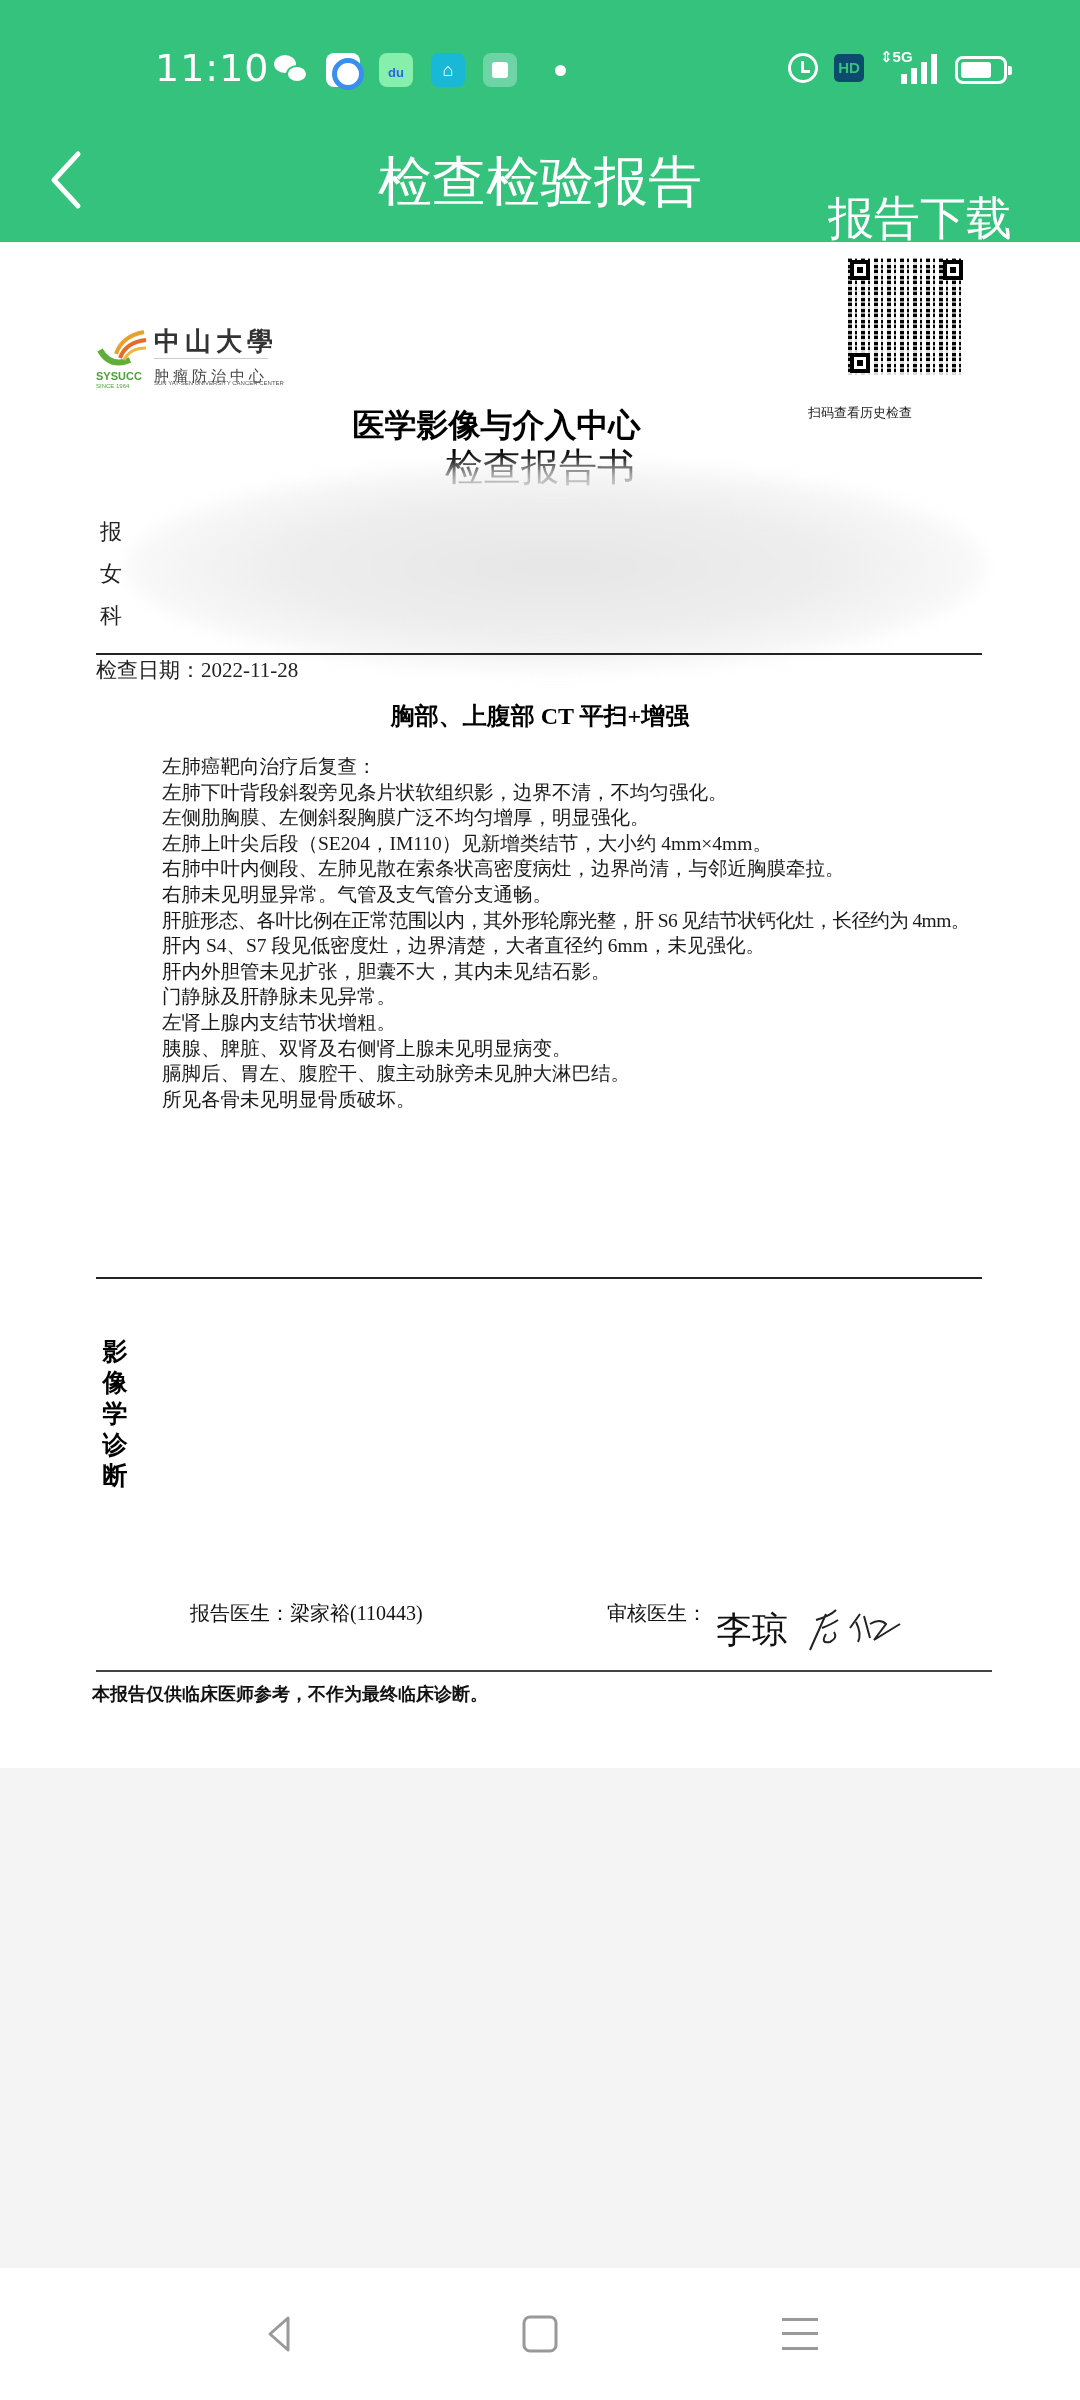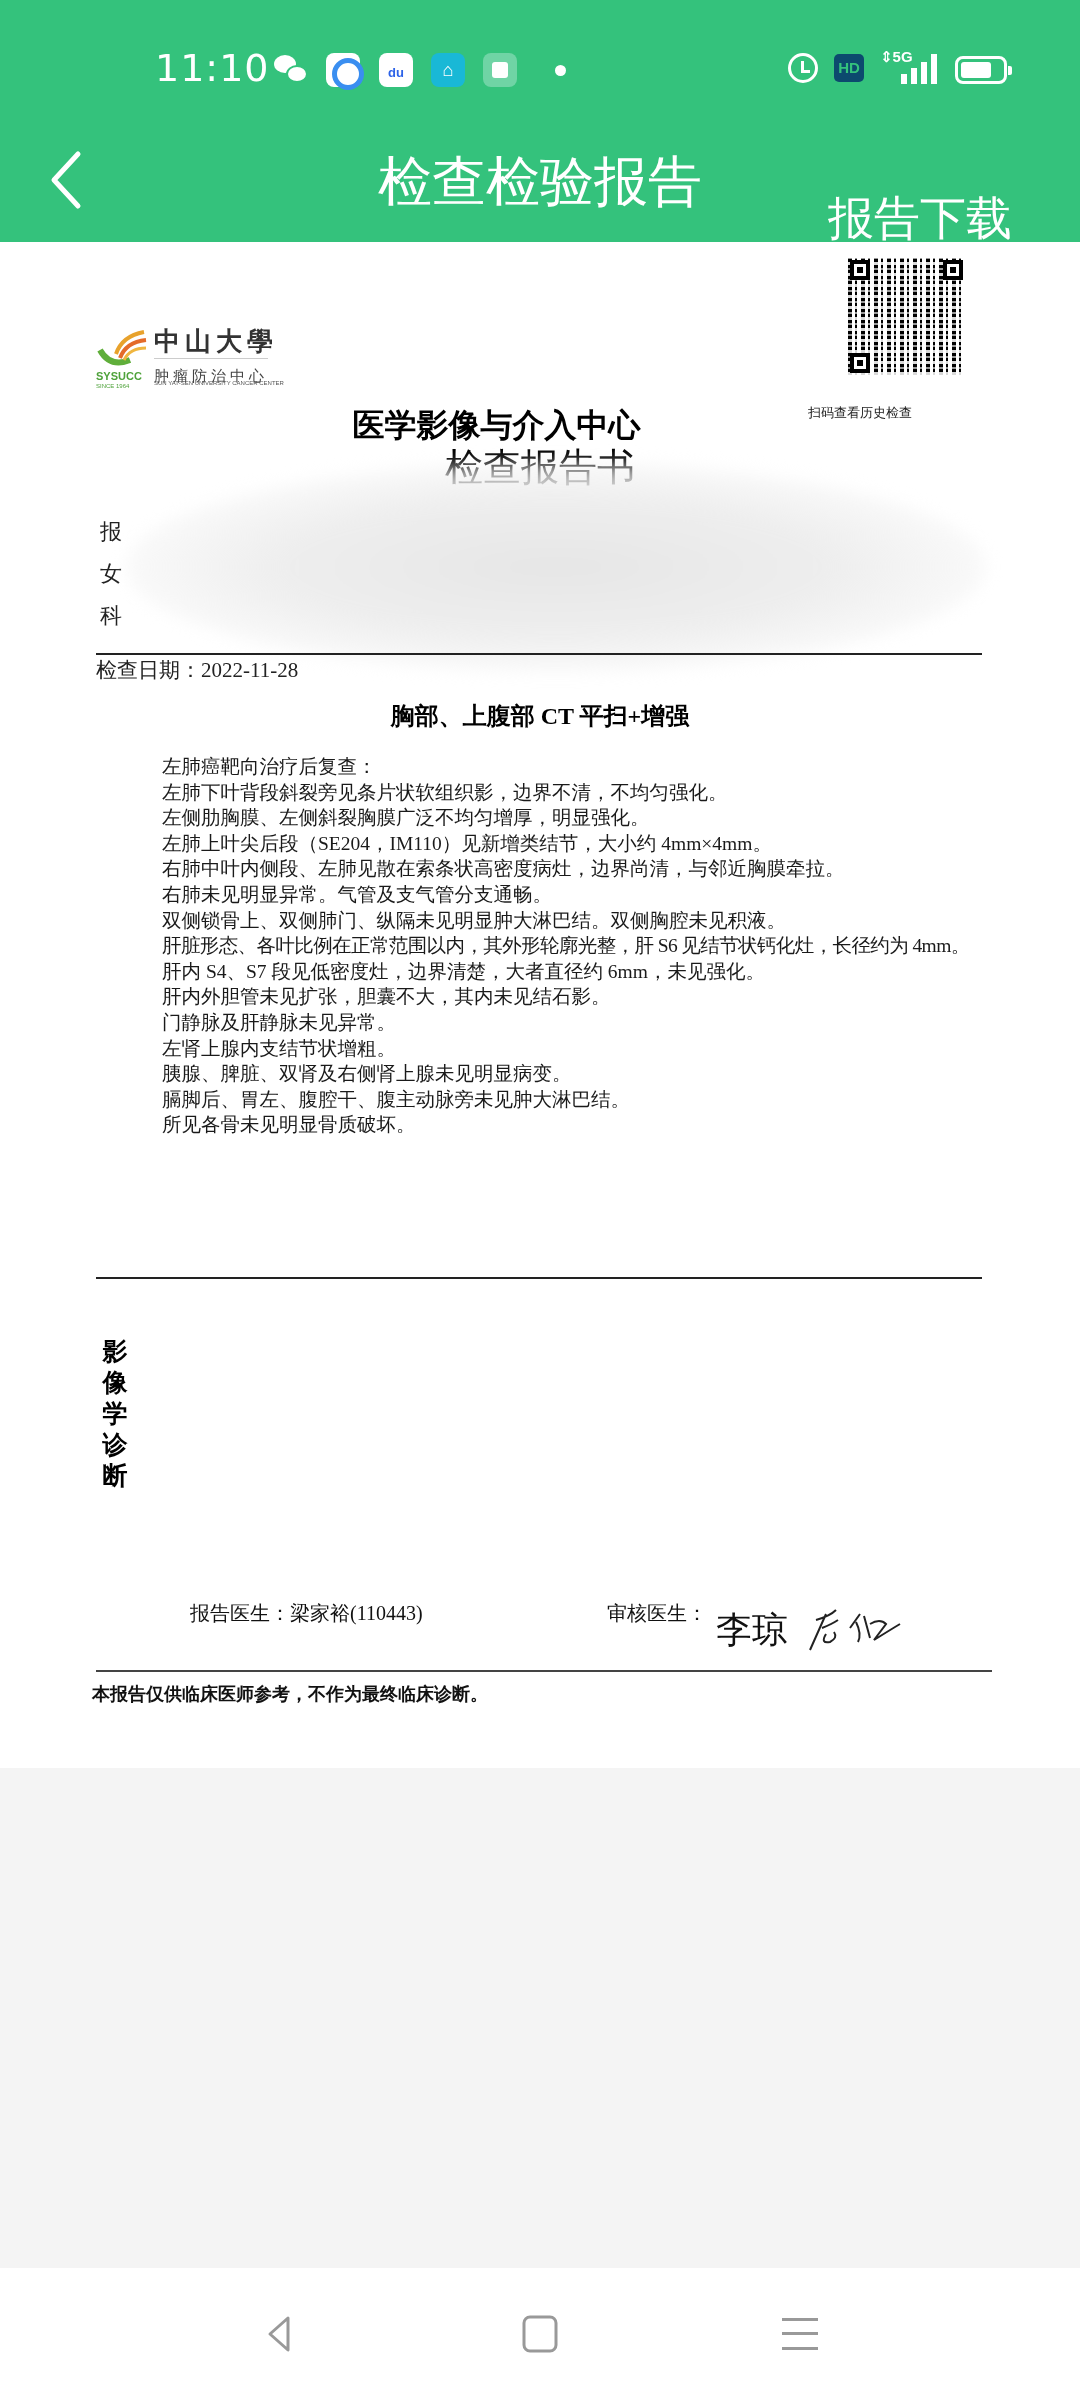--- a/index.html
+++ b/index.html
@@ -9,21 +9,21 @@
   
   .topbar { position: absolute; left: 0; top: 0; width: 1080px; height: 242px; background: #34c27c; }
   .status { position: absolute; left: 0; top: 40px; width: 1080px; height: 60px; color: #fff; }
   .time { position: absolute; left: 155px; top: 6px; font-size: 38px; font-family: "DejaVu Sans", sans-serif; letter-spacing: 1px; }
   .sicon { position: absolute; top: 13px; width: 34px; height: 34px; border-radius: 8px; }
   .si-wechat { left: 274px; background: transparent; }
   .si-wechat .b1 { position: absolute; left: 0; top: 2px; width: 22px; height: 18px; background: #fff; border-radius: 50%; }
   .si-wechat .b2 { position: absolute; left: 12px; top: 12px; width: 22px; height: 18px; background: #fff; border-radius: 50%; border: 2px solid #34c27c; }
   .si-qq { left: 326px; background: #fff; }
   .si-qq::after { content: ""; position: absolute; left: 6px; top: 5px; width: 22px; height: 22px; border-radius: 50%; border: 5px solid #3a8ef0; }
-  .si-baidu { left: 379px; background: #ffffff; color: #2d63e8; font-size: 13px; font-weight: bold; text-align: center; line-height: 40px; }
+  .si-baidu { left: 379px; background: #86efac; color: #2d63e8; font-size: 13px; font-weight: bold; text-align: center; line-height: 40px; }
   .si-home { left: 431px; background: #19b8d6; color: #fff; font-size: 18px; text-align: center; line-height: 34px; }
   .si-multi { left: 483px; background: #6fd4a5; }
   .si-multi::after { content: ""; position: absolute; left: 9px; top: 9px; width: 16px; height: 16px; background: #fff; border-radius: 3px; }
   .sdot { position: absolute; left: 555px; top: 25px; width: 11px; height: 11px; border-radius: 50%; background: #fff; }
   .alarm { position: absolute; left: 788px; top: 13px; width: 30px; height: 30px; border: 3px solid #fff; border-radius: 50%; }
   .alarm::after { content: ""; position: absolute; left: 10px; top: 5px; width: 6px; height: 9px; border-left: 3px solid #fff; border-bottom: 3px solid #fff; }
   .hd { position: absolute; left: 834px; top: 14px; width: 30px; height: 28px; background: #0c4a6e; border-radius: 5px; color: #34c27c; font-size: 15px; font-weight: bold; text-align: center; line-height: 28px; }
   .net { position: absolute; left: 880px; top: 8px; font-size: 15px; font-weight: bold; color: #fff; }
   .bars { position: absolute; left: 897px; top: 14px; width: 40px; height: 30px; }
   .bars i { position: absolute; bottom: 0; width: 6px; background: #fff; }
@@ -166,21 +166,20 @@
 
   <div class="exam-title serif">胸部、上腹部 CT 平扫+增强</div>
 
   <div class="findings serif">
     <div>左肺癌靶向治疗后复查：</div>
     <div>左肺下叶背段斜裂旁见条片状软组织影，边界不清，不均匀强化。</div>
     <div>左侧肋胸膜、左侧斜裂胸膜广泛不均匀增厚，明显强化。</div>
     <div>左肺上叶尖后段（SE204，IM110）见新增类结节，大小约 4mm×4mm。</div>
     <div>右肺中叶内侧段、左肺见散在索条状高密度病灶，边界尚清，与邻近胸膜牵拉。</div>
     <div>右肺未见明显异常。气管及支气管分支通畅。</div>
-    <div>双侧锁骨上、双侧肺门、纵隔未见明显肿大淋巴结。双侧胸腔未见积液。</div>
     <div style="letter-spacing:-0.6px">肝脏形态、各叶比例在正常范围以内，其外形轮廓光整，肝 S6 见结节状钙化灶，长径约为 4mm。</div>
     <div>肝内 S4、S7 段见低密度灶，边界清楚，大者直径约 6mm，未见强化。</div>
     <div>肝内外胆管未见扩张，胆囊不大，其内未见结石影。</div>
     <div>门静脉及肝静脉未见异常。</div>
     <div>左肾上腺内支结节状增粗。</div>
     <div>胰腺、脾脏、双肾及右侧肾上腺未见明显病变。</div>
     <div>膈脚后、胃左、腹腔干、腹主动脉旁未见肿大淋巴结。</div>
     <div>所见各骨未见明显骨质破坏。</div>
   </div>
 

